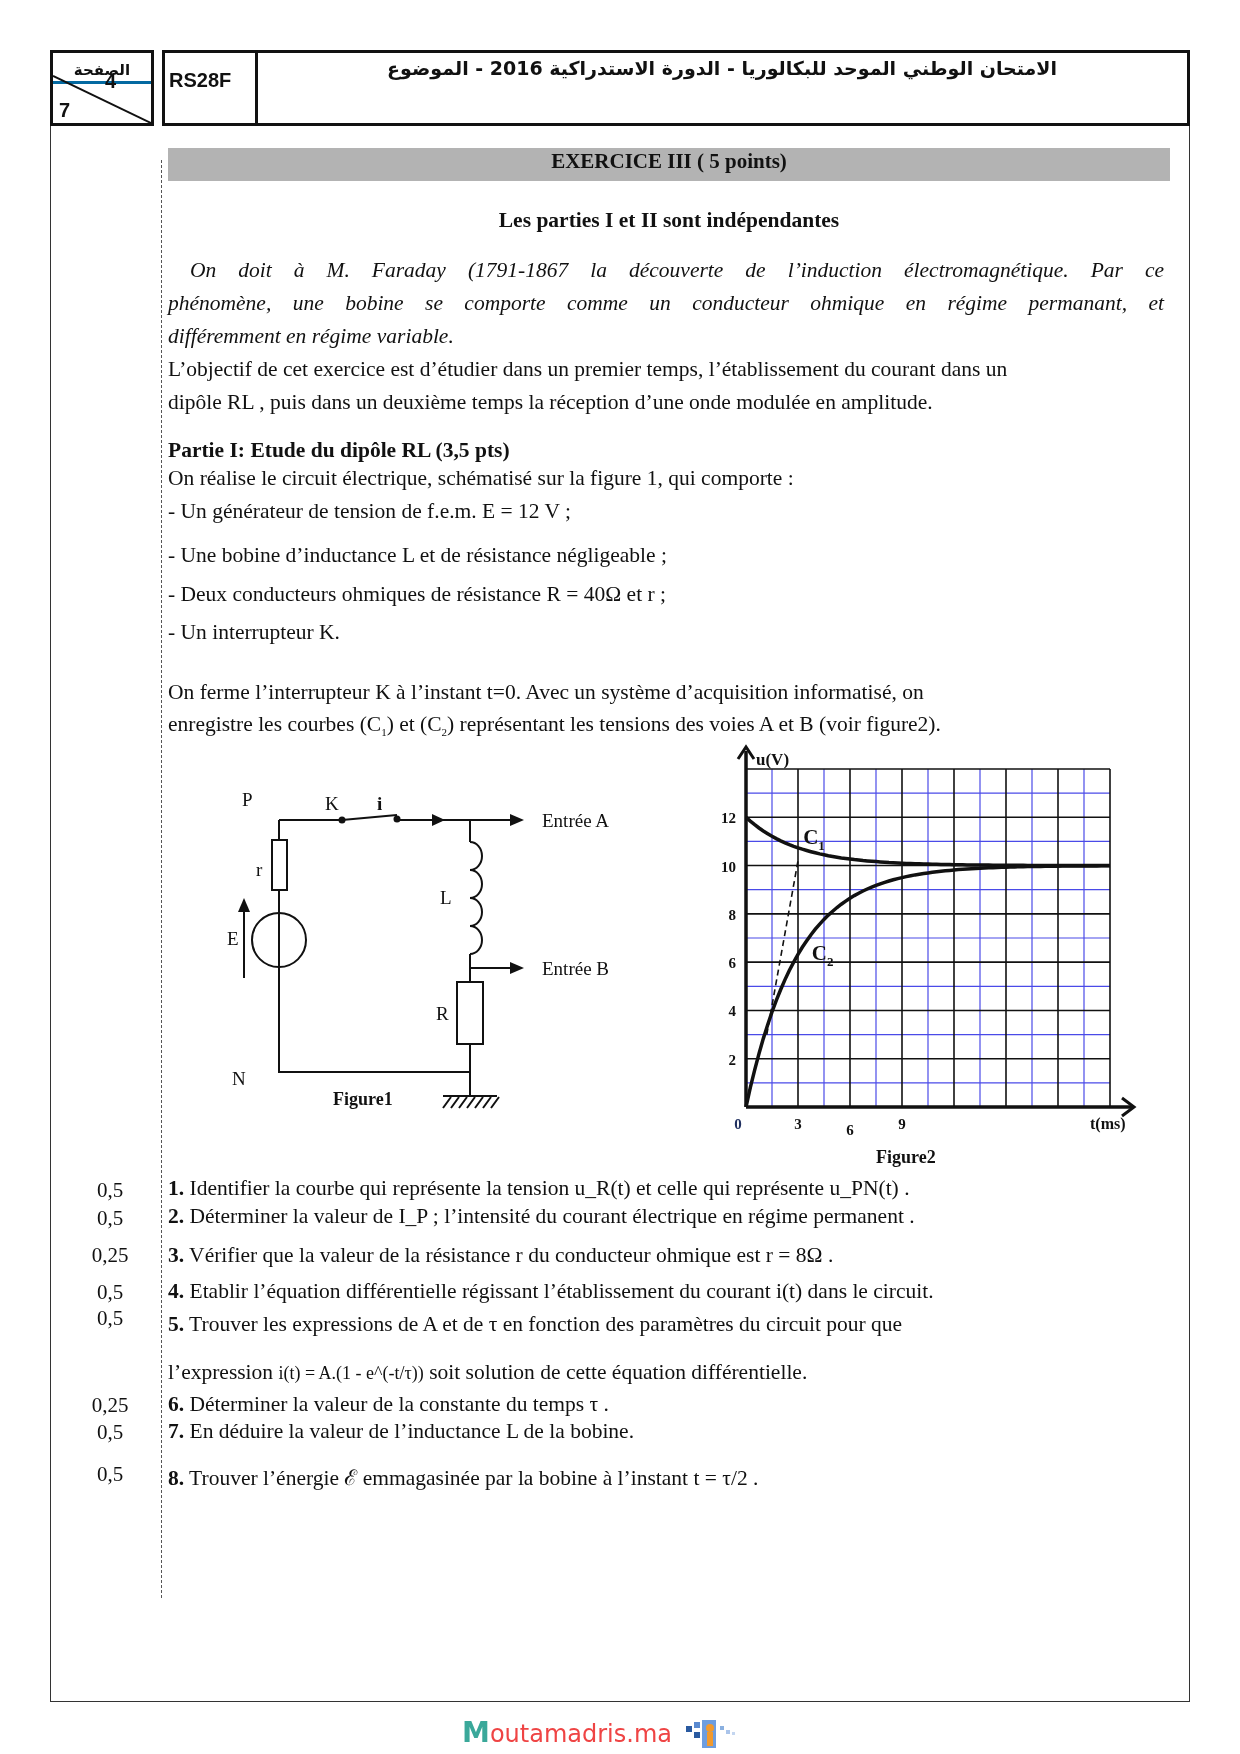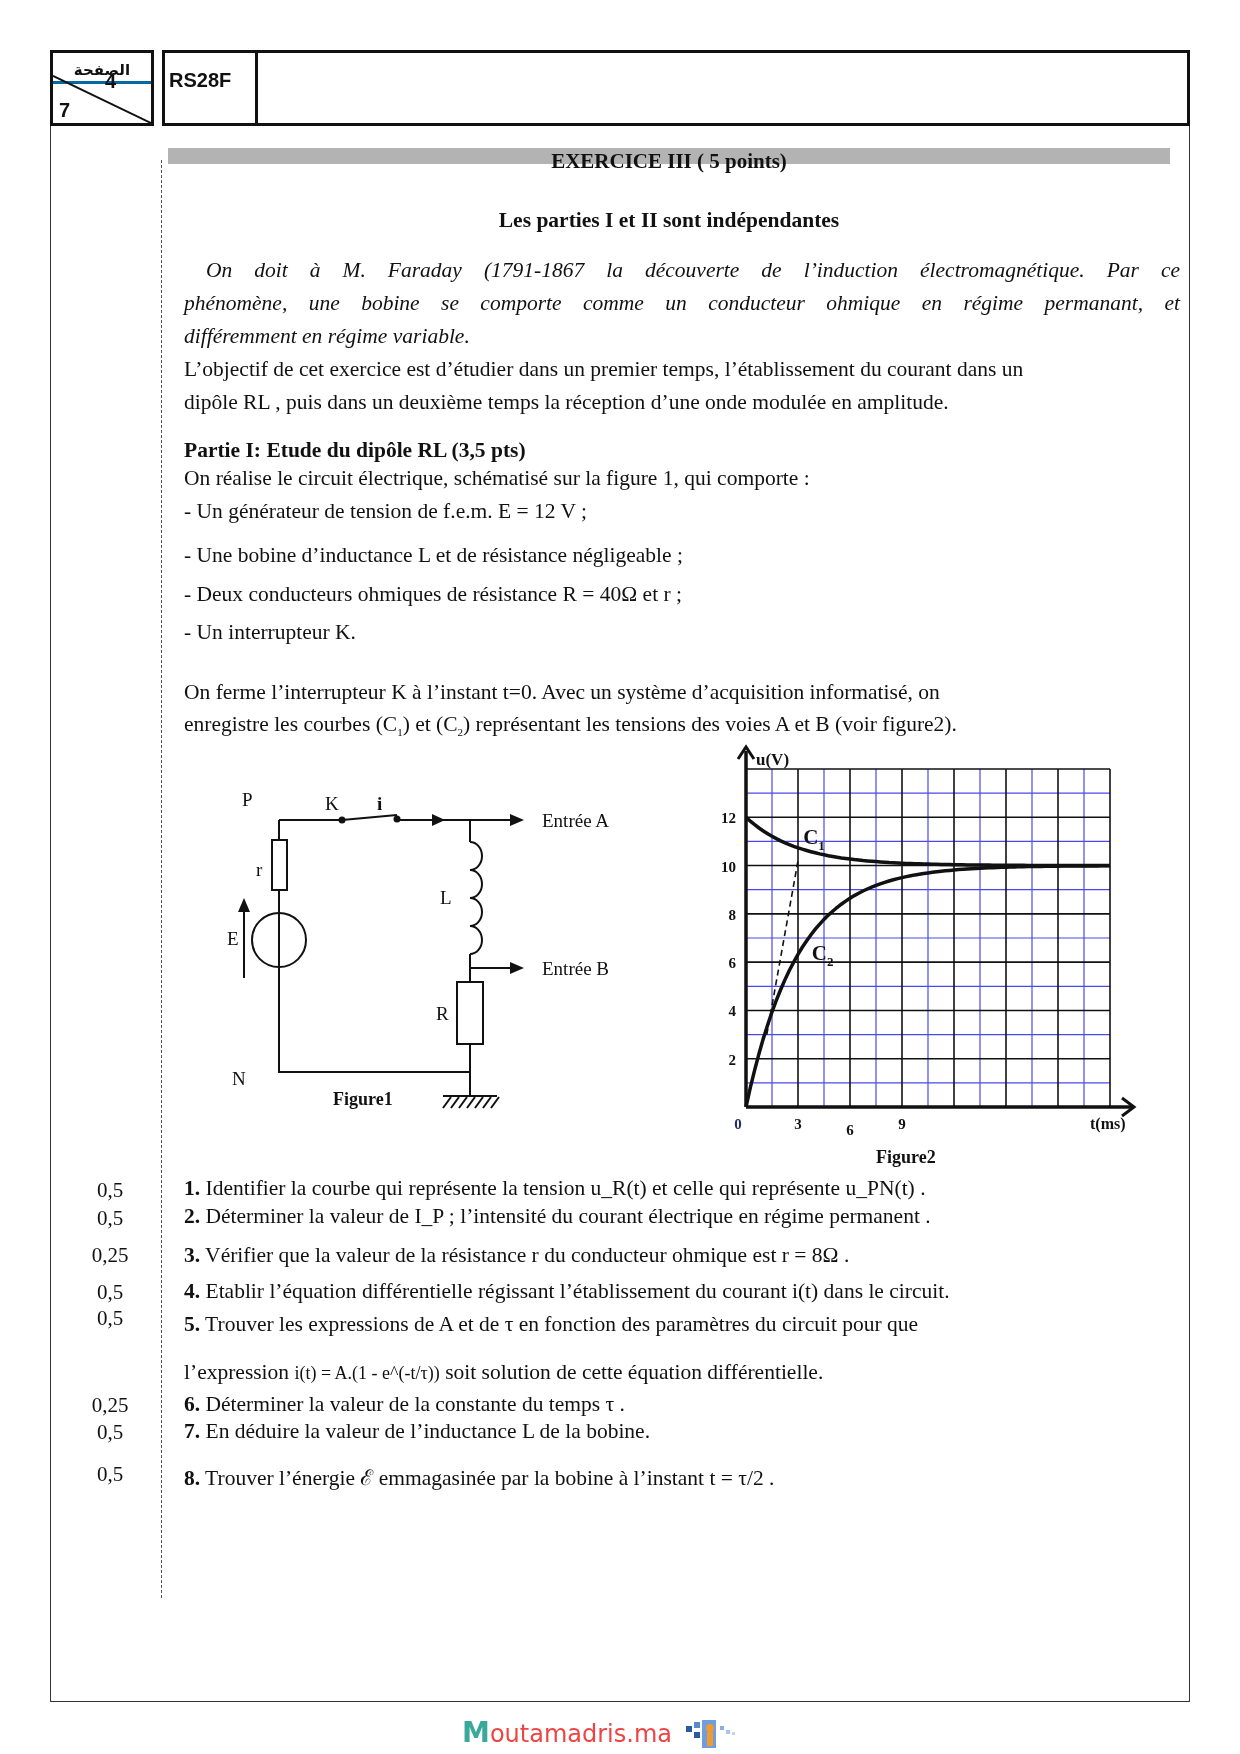--- a/index.html
+++ b/index.html
@@ -3,22 +3,22 @@
 <meta charset="utf-8">
 <style>
   html,body{margin:0;padding:0;background:#fff;}
   body{width:1240px;height:1754px;position:relative;font-family:"Liberation Serif",serif;color:#111;overflow:hidden;}
   .abs{position:absolute;}
   .frame{position:absolute;left:50px;top:50px;width:1140px;height:1652px;border:1.5px solid #333;border-top:none;box-sizing:border-box;}
   .hdr-box{position:absolute;border:3px solid #111;box-sizing:border-box;background:#fff;}
   .ar{font-family:"DejaVu Sans",sans-serif;font-weight:bold;direction:rtl;}
   .sans{font-family:"Liberation Sans",sans-serif;}
   .dash-v{position:absolute;left:161px;top:160px;height:1438px;border-left:1px dashed #555;}
-  .banner{position:absolute;left:168px;top:148px;width:1002px;height:16px;background:#b3b3b3;text-align:center;font-weight:bold;font-size:21px;line-height:27px;}
-  .p{position:absolute;left:184px;font-size:21.5px;white-space:nowrap;}
+  .banner{position:absolute;left:168px;top:148px;width:1002px;height:33px;background:#b3b3b3;text-align:center;font-weight:bold;font-size:21px;line-height:27px;}
+  .p{position:absolute;left:168px;font-size:21.5px;white-space:nowrap;}
   .it{font-style:italic;}
   .just{text-align:justify;text-align-last:justify;width:996px;white-space:normal;}
   .score{position:absolute;left:84px;width:52px;text-align:center;font-size:21px;}
   b{font-weight:bold;}
   sub{font-size:11px;}
 </style>
 </head>
 <body>
 
 <div class="hdr-box" style="left:50px;top:50px;width:104px;height:76px;">
@@ -26,20 +26,21 @@
   <svg class="abs" style="left:0;top:21px" width="98" height="49">
       <line x1="0" y1="2" x2="98" y2="49" stroke="#111" stroke-width="2"></line>
     </svg>
   <div class="sans abs" style="left:52px;top:18px;font-weight:bold;font-size:20px;line-height:20px;">4</div>
   <div class="sans abs" style="left:6px;top:47px;font-weight:bold;font-size:20px;line-height:20px;">7</div>
 </div>
 <div class="hdr-box" style="left:162px;top:50px;width:96px;height:76px;">
   <div class="sans abs" style="left:4px;top:16px;font-weight:bold;font-size:20px;">RS28F</div>
 </div>
 <div class="hdr-box" style="left:255px;top:50px;width:935px;height:76px;">
+  <div class="ar abs" style="right:130px;top:4px;font-size:19px;white-space:nowrap;">الامتحان الوطني الموحد للبكالوريا - الدورة الاستدراكية  2016 - الموضوع</div>
 </div>
 
 <div class="frame" style="top:126px;height:1576px;"></div>
 <div class="dash-v"></div>
 
 <div class="banner">EXERCICE III ( 5 points)</div>
 <div class="abs" style="left:168px;width:1002px;top:208px;text-align:center;font-weight:bold;font-size:21.5px;">Les parties I et II sont indépendantes</div>
 
 <div class="p it just" style="top:258px;padding-left:22px;width:974px;">On doit à M. Faraday (1791-1867 la découverte de l’induction électromagnétique. Par ce</div>
 <div class="p it just" style="top:291px;">phénomène, une bobine se comporte comme un conducteur ohmique en régime permanant, et</div>

